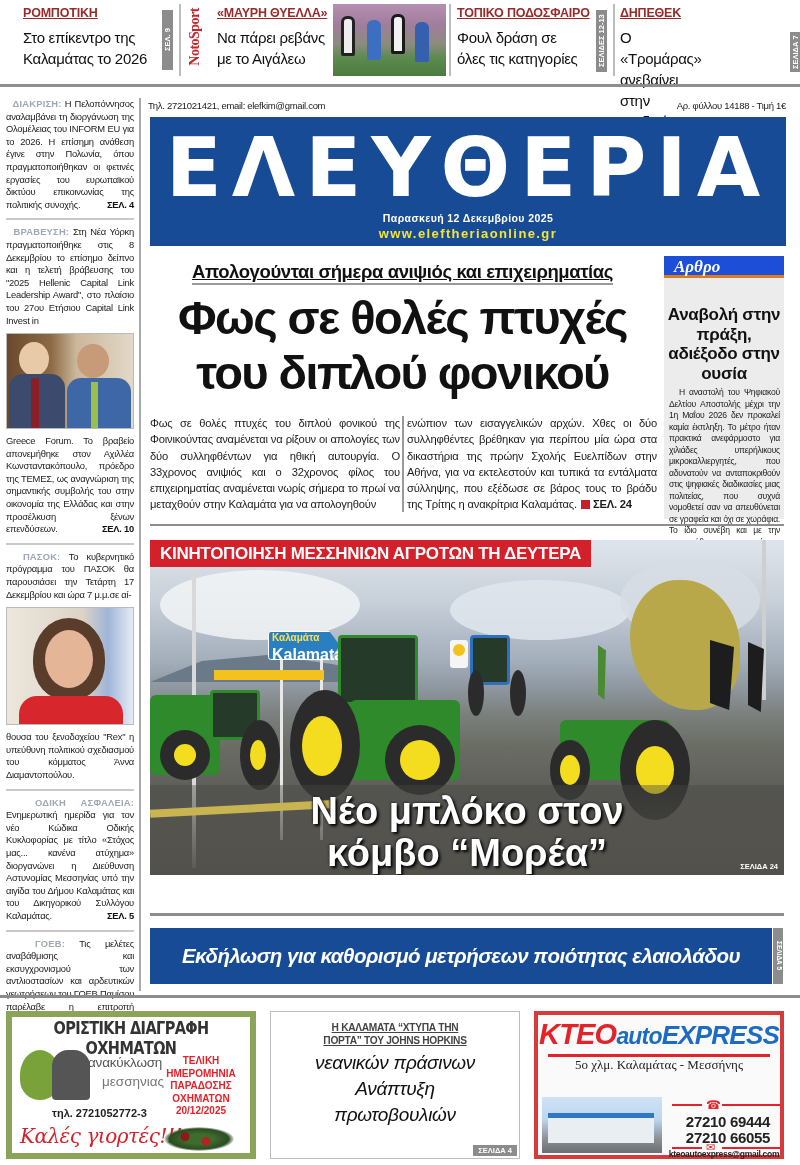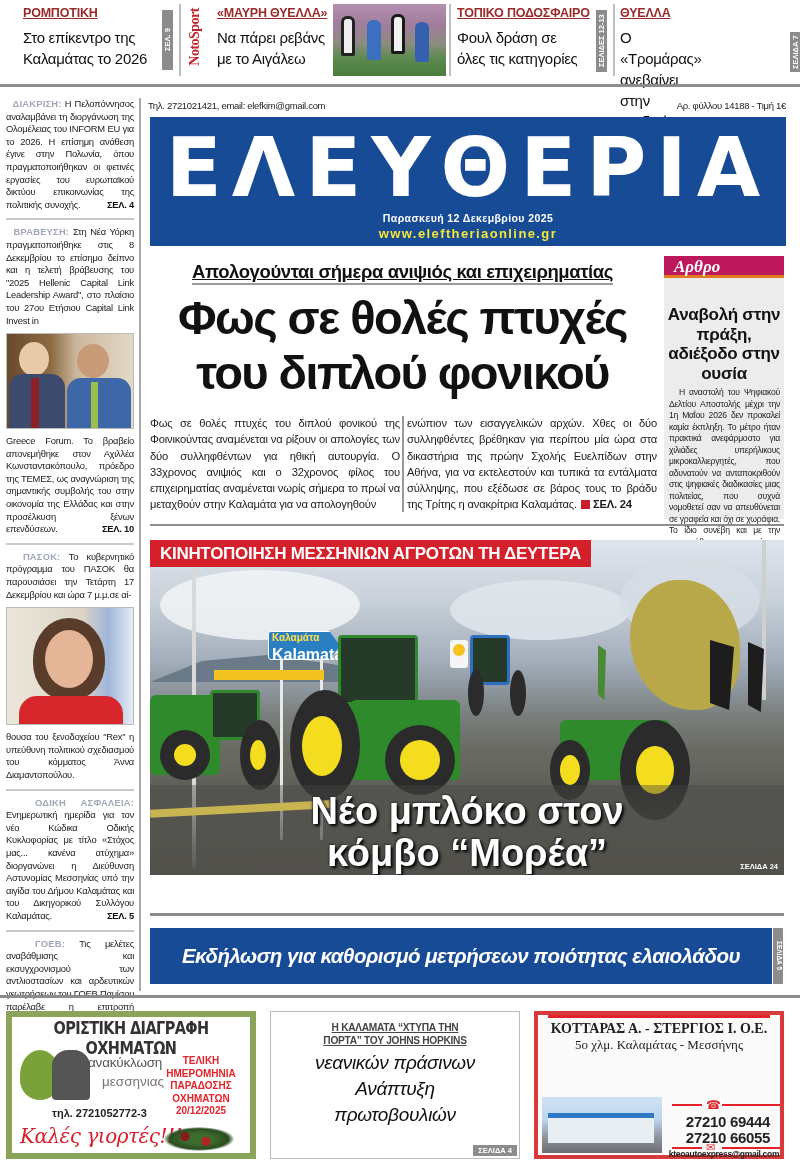--- a/index.html
+++ b/index.html
@@ -41,21 +41,21 @@
   .lead-kicker { position: absolute; left: 150px; top: 261px; width: 505px; text-align: center; font-size: 18.5px; font-weight: 700; letter-spacing: -0.4px; color: #111; }
   .lead-kicker span { border-bottom: 2px solid #9a9a9a; padding-bottom: 1px; text-decoration: underline; }
   .lead-title { position: absolute; left: 150px; top: 290px; width: 505px; text-align: center; font-size: 47px; line-height: 55px; font-weight: 700; letter-spacing: -1.6px; color: #111; }
   .lead-body { position: absolute; top: 415px; width: 250px; font-size: 11.2px; line-height: 16.3px; text-align: justify; color: #1c1c1c; letter-spacing: -0.2px; }
   .lead-body .sel { font-weight: 700; }
   .redsq { display: inline-block; width: 9px; height: 9px; background: #c8202a; margin: 0 3px 0 4px; vertical-align: -1px; }
   .mid-rule { position: absolute; left: 402px; top: 416px; width: 2px; height: 96px; background: #9a9a9a; }
 
   
   .arthro { position: absolute; left: 664px; top: 256px; width: 120px; height: 263px; background: #ececec; }
-  .arthro-head { background: #be185d; height: 22px; border-bottom: 3px solid #e07a1f; }
+  .arthro-head { background: #1d4ed8; height: 22px; border-bottom: 3px solid #e07a1f; }
   .arthro-head span { font-family: "Liberation Serif", serif; font-style: italic; font-weight: 700; color: #fff; font-size: 17px; margin-left: 10px; line-height: 22px; }
   .arthro-title { text-align: center; font-size: 17px; line-height: 19.5px; font-weight: 700; margin-top: 27px; color: #111; letter-spacing: -0.3px; }
   .arthro-body { font-size: 8.6px; line-height: 11.5px; text-align: justify; padding: 4px 4px 0 5px; color: #222; text-indent: 10px; letter-spacing: -0.25px; }
   .arthro-sel { text-align: right; font-size: 9.5px; font-weight: 700; font-style: italic; margin: 5px 6px 0 0; }
 
   
   .hero { position: absolute; left: 150px; top: 540px; width: 634px; height: 335px; overflow: hidden;
     background: linear-gradient(180deg, #dfe5ec 0%, #c8d0d9 18%, #a3aebb 36%, #8a9298 46%, #7b807d 52%, #6a6c64 62%, #5e5e59 75%, #67655f 100%); }
   .hero-banner { position: absolute; left: 0; top: 0; height: 27px; background: #d4202a; padding: 0 10px; color: #fff; font-weight: 700; font-size: 17px; line-height: 27px; letter-spacing: -0.3px; }
   .cloud { position: absolute; background: #f2f4f6; border-radius: 50%; opacity: 0.85; }
@@ -151,21 +151,21 @@
     <div class="kicker">ΤΟΠΙΚΟ ΠΟΔΟΣΦΑΙΡΟ</div>
     <div class="head">
       <div>Φουλ δράση σε</div>
       <div>όλες τις κατηγορίες</div>
     </div>
   </div>
   <div class="vtab" style="left:580px; top:10px; height:62px;">ΣΕΛΙΔΕΣ 12-13</div>
   <div class="vdivider" style="left:597px;"></div>
 
   <div class="teaser" style="left:604px;">
-    <div class="kicker">ΘΥΕΛΛΑ</div>
+    <div class="kicker">ΔΗΠΕΘΕΚ</div>
     <div class="head">
       <div>Ο «Τρομάρας» ανεβαίνει</div>
       <div>στην Παιδική Σκηνή</div>
     </div>
   </div>
   <div class="vtab" style="left:774px; top:32px; height:40px;">ΣΕΛΙΔΑ 7</div>
 </div>
 <div class="rule-thick" style="left:0; top:84px; width:800px;"></div>
 
 <div class="leftcol">
@@ -331,22 +331,24 @@
   </div>
   <div class="ad2-title">
     <div>νεανικών πράσινων</div>
     <div>Ανάπτυξη</div>
     <div>πρωτοβουλιών</div>
   </div>
   <div class="ad2-sel">ΣΕΛΙΔΑ 4</div>
 </div>
 
 <div class="ad3">
+  <div class="ad3-logo">
+    <span class="k">KTEO</span><span class="a">auto</span><span class="e">EXPRESS</span>
+  </div>
   <div class="ad3-line"></div>
-  <div class="ad3-name">ΚΟΤΤΑΡΑΣ Α. - ΣΤΕΡΓΙΟΣ Ι. Ο.Ε.</div>
   <div class="ad3-addr">5ο χλμ. Καλαμάτας - Μεσσήνης</div>
   <div class="ad3-photo">
     <div class="ad3-building"></div>
   </div>
   <div class="ad3-hline" style="left:134px; top:89px; width:30px;"></div>
   <div class="ad3-hline" style="left:184px; top:89px; width:58px;"></div>
   <div class="ad3-phone-icon">☎</div>
   <div class="ad3-tel" style="top:98px;">27210 69444</div>
   <div class="ad3-tel" style="top:114px;">27210 66055</div>
   <div class="ad3-hline" style="left:134px; top:132px; width:30px;"></div>

